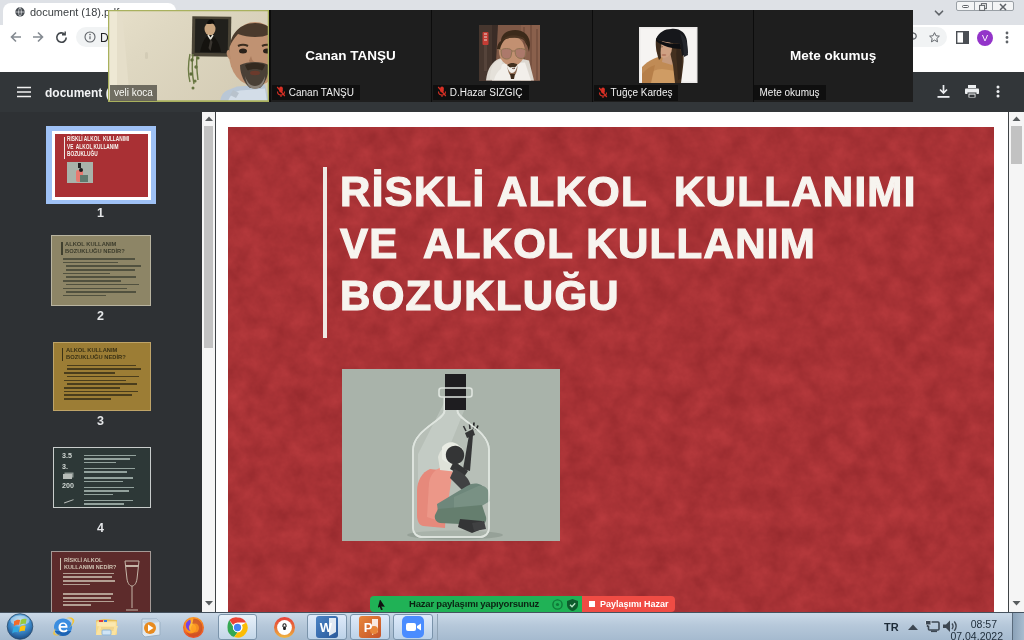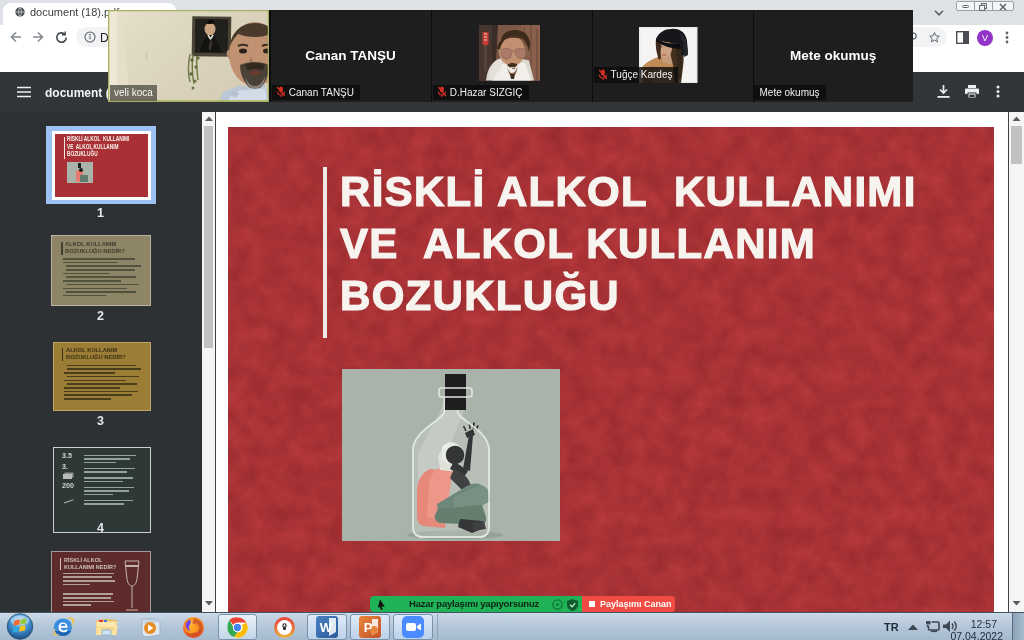--- a/index.html
+++ b/index.html
@@ -149,21 +149,21 @@
       <div style="height:1.6px;background:#4a3d1c;margin-bottom:2.1px;width:80%"></div>
       <div style="height:1.6px;background:#4a3d1c;margin-bottom:2.1px;width:90%;margin-left:4%"></div>
       <div style="height:1.6px;background:#4a3d1c;margin-bottom:2.1px;width:72%"></div>
       <div style="height:1.6px;background:#4a3d1c;margin-bottom:2.1px;width:95%"></div>
       <div style="height:1.6px;background:#4a3d1c;margin-bottom:2.1px;width:87%"></div>
       <div style="height:1.6px;background:#4a3d1c;width:60%"></div>
     </div>
   </div>
   <div class="abs" style="left:46.5px;top:413.5px;width:108px;text-align:center;font-size:12.5px;font-weight:bold;color:#e4e6e8;">3</div>
 
-  <div class="abs" style="left:52.8px;top:446.9px;width:98px;height:86px;background:#2d3837;border:1px solid #c9cdcc;overflow:hidden;">
+  <div class="abs" style="left:52.8px;top:446.9px;width:98px;height:61px;background:#2d3837;border:1px solid #c9cdcc;overflow:hidden;">
     <div class="abs" style="left:8px;top:3px;width:60px;transform:scale(0.55);transform-origin:0 0;font-weight:bold;color:#cfd6d2;font-size:13px;">3.5</div>
     <div class="abs" style="left:8px;top:14px;width:60px;transform:scale(0.55);transform-origin:0 0;font-weight:bold;color:#cfd6d2;font-size:13px;">3.</div>
     <div class="abs" style="left:9px;top:26px;width:9px;height:5px;background:#b8bdb9;box-shadow:1.5px -1.5px 0 #8a938f;"></div>
     <div class="abs" style="left:8px;top:33px;width:60px;transform:scale(0.55);transform-origin:0 0;font-weight:bold;color:#cfd6d2;font-size:13px;">200</div>
     <div class="abs" style="left:9px;top:48px;width:10px;height:6px;border-bottom:1.5px solid #b8bdb9;transform:rotate(-20deg);"></div>
     <div class="abs" style="left:30px;top:7px;width:58px;height:56px;">
       <div style="height:1.5px;background:#93a29d;margin-bottom:2px;width:90%"></div>
       <div style="height:1.5px;background:#93a29d;margin-bottom:2px;width:80%"></div>
       <div style="height:1.5px;background:#93a29d;margin-bottom:4.5px;width:55%"></div>
       <div style="height:1.5px;background:#93a29d;margin-bottom:2px;width:88%"></div>
@@ -377,21 +377,21 @@
     <path d="M20 17c1-.8 3-.8 4 0M31 17c.8-.6 2-.6 3 0" stroke="#8a6a50" stroke-width="0.9" fill="none"></path>
     <path d="M21 19c.8 1.2 2 1.2 3 .4M32 19c.6 1 1.6 1 2.4.4" stroke="#6a4c38" stroke-width="0.8" fill="none"></path>
     <ellipse cx="25" cy="28" rx="2.4" ry="1" fill="#b57a62"></ellipse>
 
     <path d="M17 12c2-3 5-5 9-5l-2 5c-2 5-3 12-2 19l-2 2c-2-6-4-14-3-21z" fill="#3c2b1c"></path>
 
     <path d="M17 12c3-7 9-10 15-10 9-1 15 4 16 12l1 12-6 3-2-12c-7-1-17-2-24-5z" fill="#16171b"></path>
     <path d="M41 6c4 3 7 7 7 12l1 10-4 2-1-12c-1-4-2-9-3-12z" fill="#24262c"></path>
     <path d="M17 12c7 4 16 5 24 5l1 5c-8 0-19-3-25-8z" fill="#0e0f12"></path>
   </svg>
-  <div class="abs" style="left:486px;top:57px;height:15.5px;background:rgba(12,12,12,.82);color:#f0f0f0;font-size:10px;line-height:15.5px;padding:0 6px 0 4px;">
+  <div class="abs" style="left:486px;top:75px;height:15.5px;background:rgba(12,12,12,.82);color:#f0f0f0;font-size:10px;line-height:15.5px;padding:0 6px 0 4px;">
     <svg width="10" height="11" viewBox="0 0 10 11" style="vertical-align:-1.5px">
         <rect x="3.2" y="0.5" width="3.6" height="6" rx="1.8" fill="#d93025"></rect>
         <path d="M1.5 5.5c0 2 1.5 3.5 3.5 3.5s3.5-1.5 3.5-3.5" stroke="#d93025" stroke-width="1.1" fill="none"></path>
         <path d="M5 9v2" stroke="#d93025" stroke-width="1.1"></path>
         <path d="M1.2 1l7.6 9" stroke="#d93025" stroke-width="1.2"></path>
       </svg>
     Tuğçe Kardeş</div>
 
   <div class="abs" style="left:645.5px;top:0;width:159.5px;height:91.5px;background:#1e1e1e;"></div>
   <div class="abs" style="left:645.5px;top:0;width:159.5px;height:91.5px;text-align:center;font-weight:bold;color:#fff;font-size:13.5px;line-height:91px;">Mete okumuş</div>
@@ -407,21 +407,21 @@
   <svg class="abs" style="left:552px;top:599px" width="11" height="11" viewBox="0 0 11 11">
     <circle cx="5.5" cy="5.5" r="4.6" fill="none" stroke="#0e7a38" stroke-width="1.4"></circle>
     <circle cx="5.5" cy="5.5" r="1.6" fill="#0e7a38"></circle>
   </svg>
   <svg class="abs" style="left:567px;top:598.5px" width="11" height="12" viewBox="0 0 11 12">
     <path d="M5.5 0L11 2v4c0 3-2.5 5.2-5.5 6C2.5 11.2 0 9 0 6V2z" fill="#0d5c2c"></path>
     <path d="M3 5.8l2 2 3.2-3.6" stroke="#b9e8c8" stroke-width="1.3" fill="none"></path>
   </svg>
   <div class="abs" style="left:582px;top:596px;width:93px;height:16px;background:#f04c44;border-radius:0 4px 4px 0;color:#fff;">
     <div class="abs" style="left:7px;top:5px;width:6px;height:6px;background:#fff;"></div>
-    <div class="abs" style="left:18px;top:0;font-size:9px;font-weight:bold;line-height:16px;white-space:nowrap;">Paylaşımı Canan</div>
+    <div class="abs" style="left:18px;top:0;font-size:9px;font-weight:bold;line-height:16px;white-space:nowrap;">Paylaşımı Hazar</div>
   </div>
 </div>
 
 <div id="taskbar" class="abs" style="left:0;top:612px;width:1024px;height:28px;background:linear-gradient(#cbdae8 0%,#b6c8da 45%,#a5bacf 100%);border-top:1px solid #45525f;">
 
   <svg class="abs" style="left:6px;top:0px" width="28" height="27" viewBox="0 0 28 27">
     <defs>
         <radialGradient id="orb" cx="50%" cy="30%" r="75%">
       <stop offset="0%" stop-color="#9ed4ef"></stop>
           <stop offset="50%" stop-color="#3f8fd0"></stop>
@@ -542,17 +542,17 @@
   <svg class="abs" style="left:925px;top:7px" width="15" height="13" viewBox="0 0 15 13">
     <rect x="3.5" y="2" width="10.5" height="8" rx="1" fill="none" stroke="#3d4752" stroke-width="1.6"></rect>
     <rect x="6" y="10.5" width="6" height="1.6" fill="#3d4752"></rect>
     <rect x="0.5" y="0.5" width="5.5" height="4.5" rx="0.5" fill="#3d4752" stroke="#cddae6" stroke-width="1"></rect>
     <rect x="1.8" y="5" width="1.2" height="2" fill="#3d4752"></rect>
   </svg>
   <svg class="abs" style="left:942px;top:7px" width="15" height="13" viewBox="0 0 15 13">
     <path d="M1 4.5h3l4-4v11.5L4 8H1z" fill="#3d4752"></path>
     <path d="M10 3.5c1.2 1.6 1.2 4 0 5.6 M12.3 1.5c2.2 2.8 2.2 6.6 0 9.4" stroke="#3d4752" stroke-width="1.3" fill="none"></path>
   </svg>
-  <div class="abs" style="left:950px;top:5px;width:47px;text-align:right;font-size:10.5px;color:#1d2b38;">12:57</div>
+  <div class="abs" style="left:950px;top:5px;width:47px;text-align:right;font-size:10.5px;color:#1d2b38;">08:57</div>
   <div class="abs" style="left:944px;top:17px;width:59px;text-align:right;font-size:10.5px;color:#1d2b38;">07.04.2022</div>
 
   <div class="abs" style="left:1012px;top:0;width:12px;height:28px;background:linear-gradient(90deg,#8ba2b8,#a8bccf);border-left:1px solid #5a6b7c;"></div>
 </div>
 
 </body></html>

